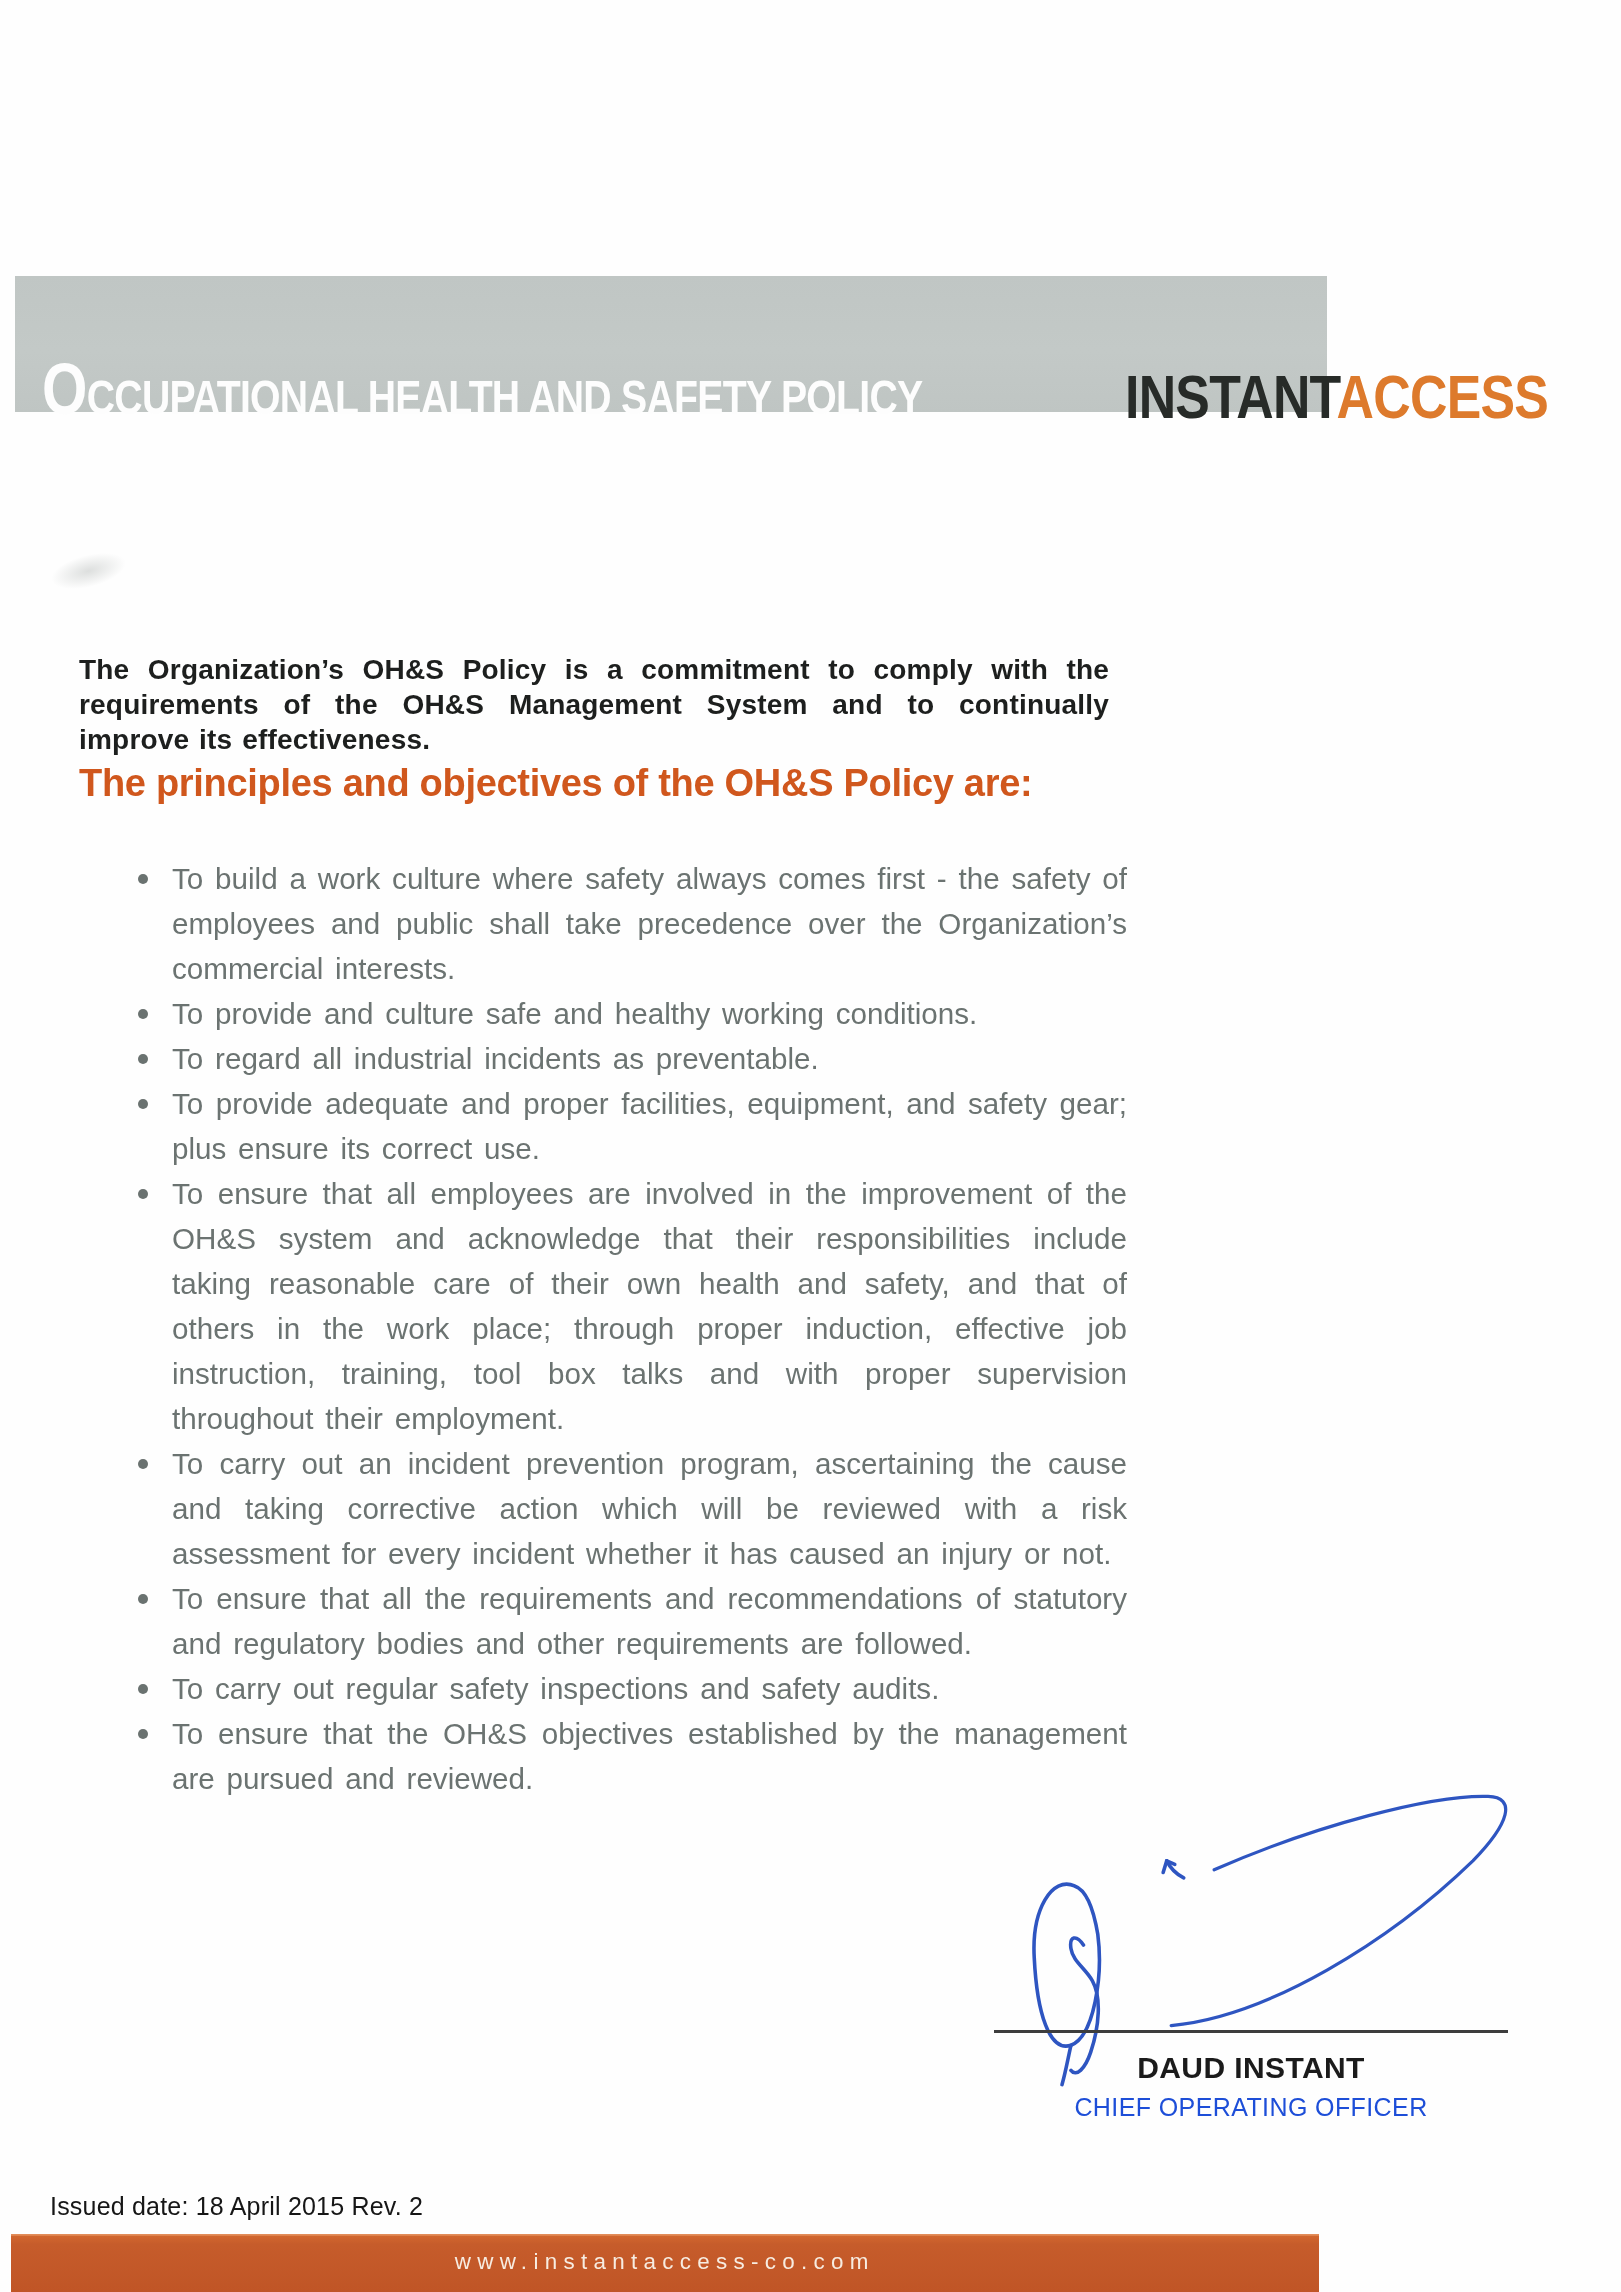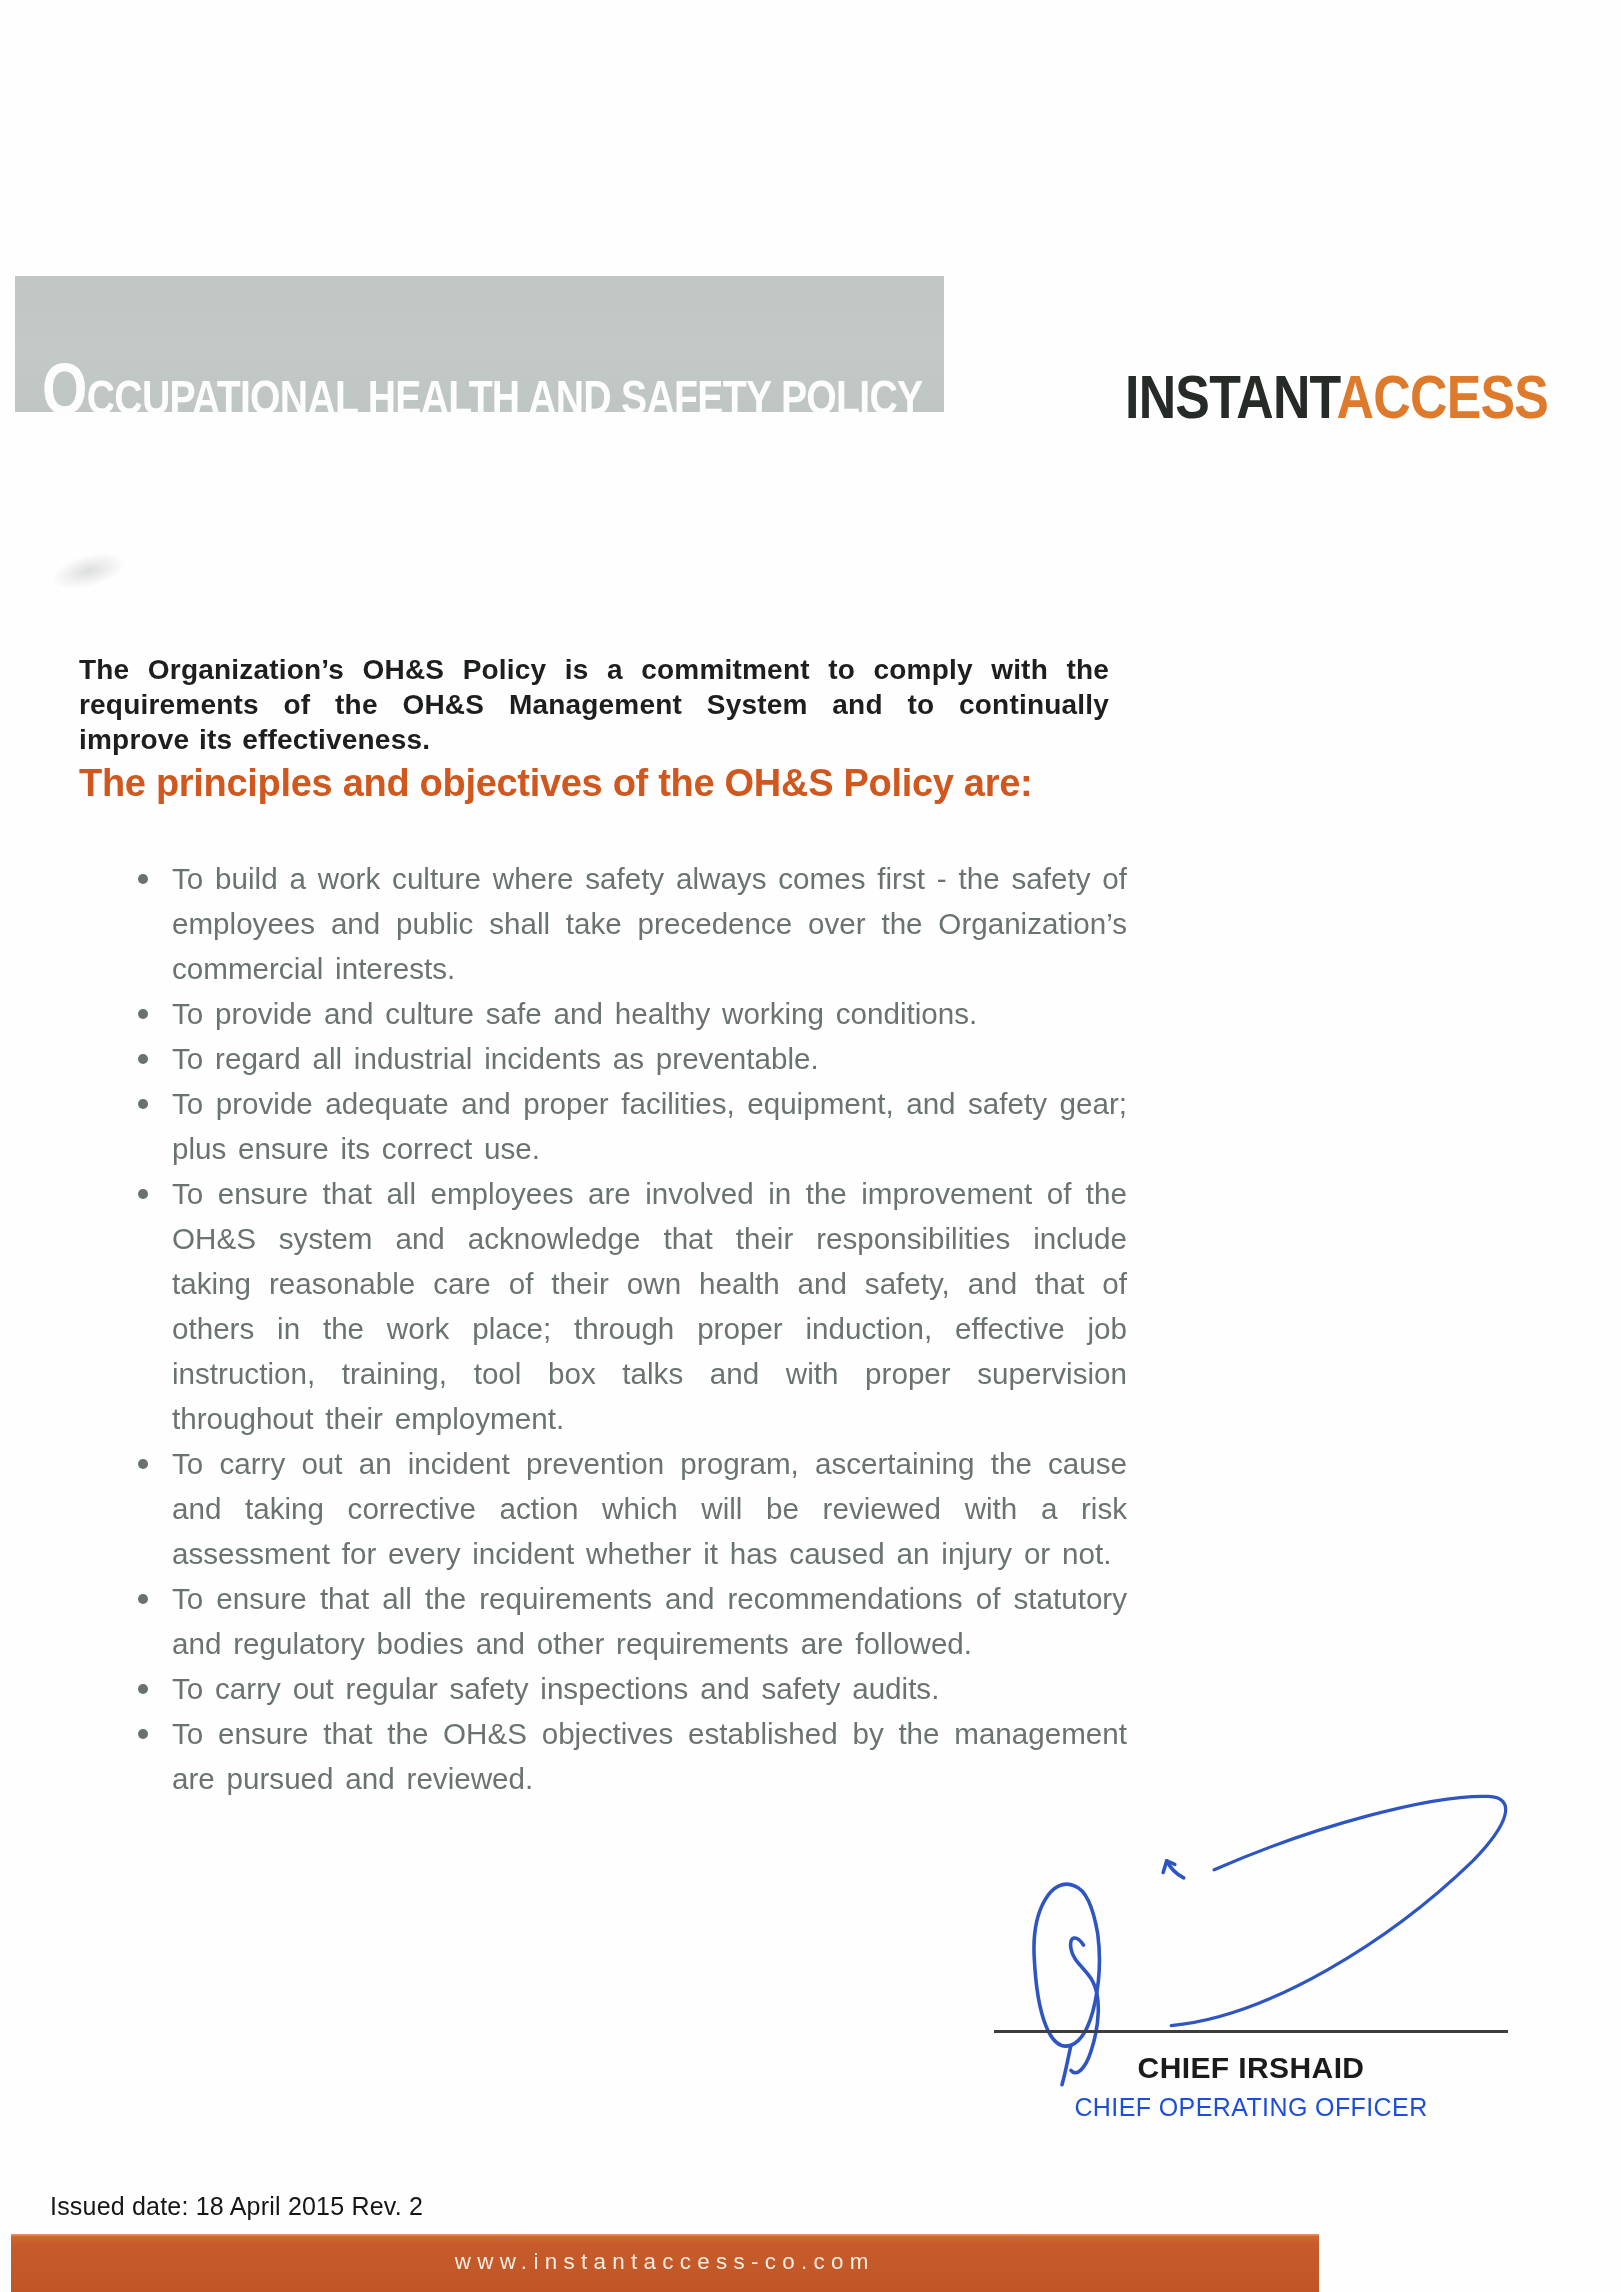--- a/index.html
+++ b/index.html
@@ -6,21 +6,21 @@
   .page{
     position:relative;
     width:1622px;height:2293px;
     background:#fefefe;
     overflow:hidden;
     font-family:"Liberation Sans", sans-serif;
     margin:0 auto;
   }
   
   .banner{
-    position:absolute;left:15px;top:276px;width:929px;height:136px;
+    position:absolute;left:15px;top:276px;width:1312px;height:136px;
     background:linear-gradient(180deg,#c0c6c4 0%,#c3c9c7 55%,#bfc5c3 100%);
     text-align:center;
   }
   .banner-title{
     position:absolute;left:27px;bottom:-12.5px;
     white-space:nowrap;color:#fdfdfd;font-weight:bold;
     transform:scaleX(0.80);transform-origin:left bottom;
     letter-spacing:-0.9px;line-height:1;
   }
   .banner-title .cap-o{font-size:73px;}
@@ -143,21 +143,21 @@
       <path d="M 203 88 C 208 98, 214 103, 222 107"></path>
       <path d="M 203 88 L 199 101"></path>
       <path d="M 203 88 L 212 92"></path>
 
       <path d="M 256 98 C 370 48, 500 14, 562 16 C 594 17, 586 46, 545 88 C 452 178, 316 262, 208 272" stroke-width="3.6"></path>
     </g>
   </svg>
 
   <div class="sig-line"></div>
   <div class="sig-text">
-    <div class="sig-name">CHIEF IRSHAID</div>
+    <div class="sig-name">DAUD INSTANT</div>
     <div class="sig-title">CHIEF OPERATING OFFICER</div>
   </div>
 
   <div class="issued">Issued date: 18 April 2015 Rev. 2</div>
   <div class="footer-bar">
     <span class="site">www.instantaccess-co.com</span>
   </div>
 
 </div>
 

